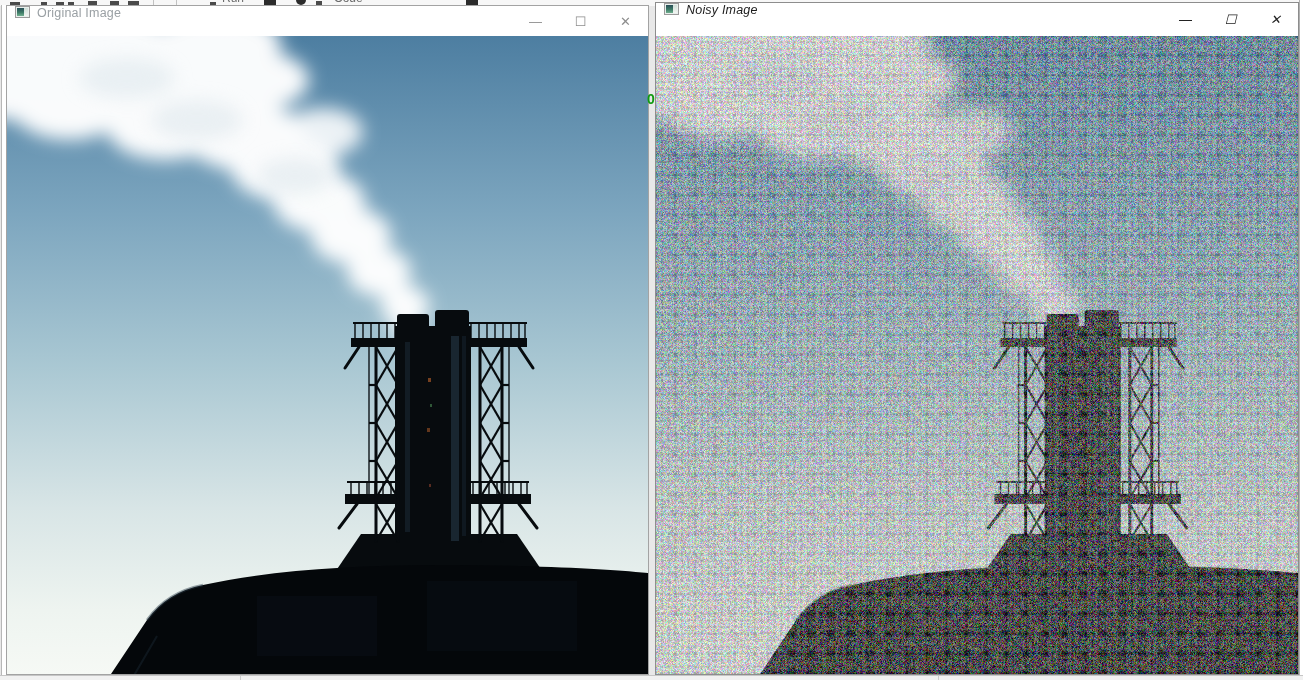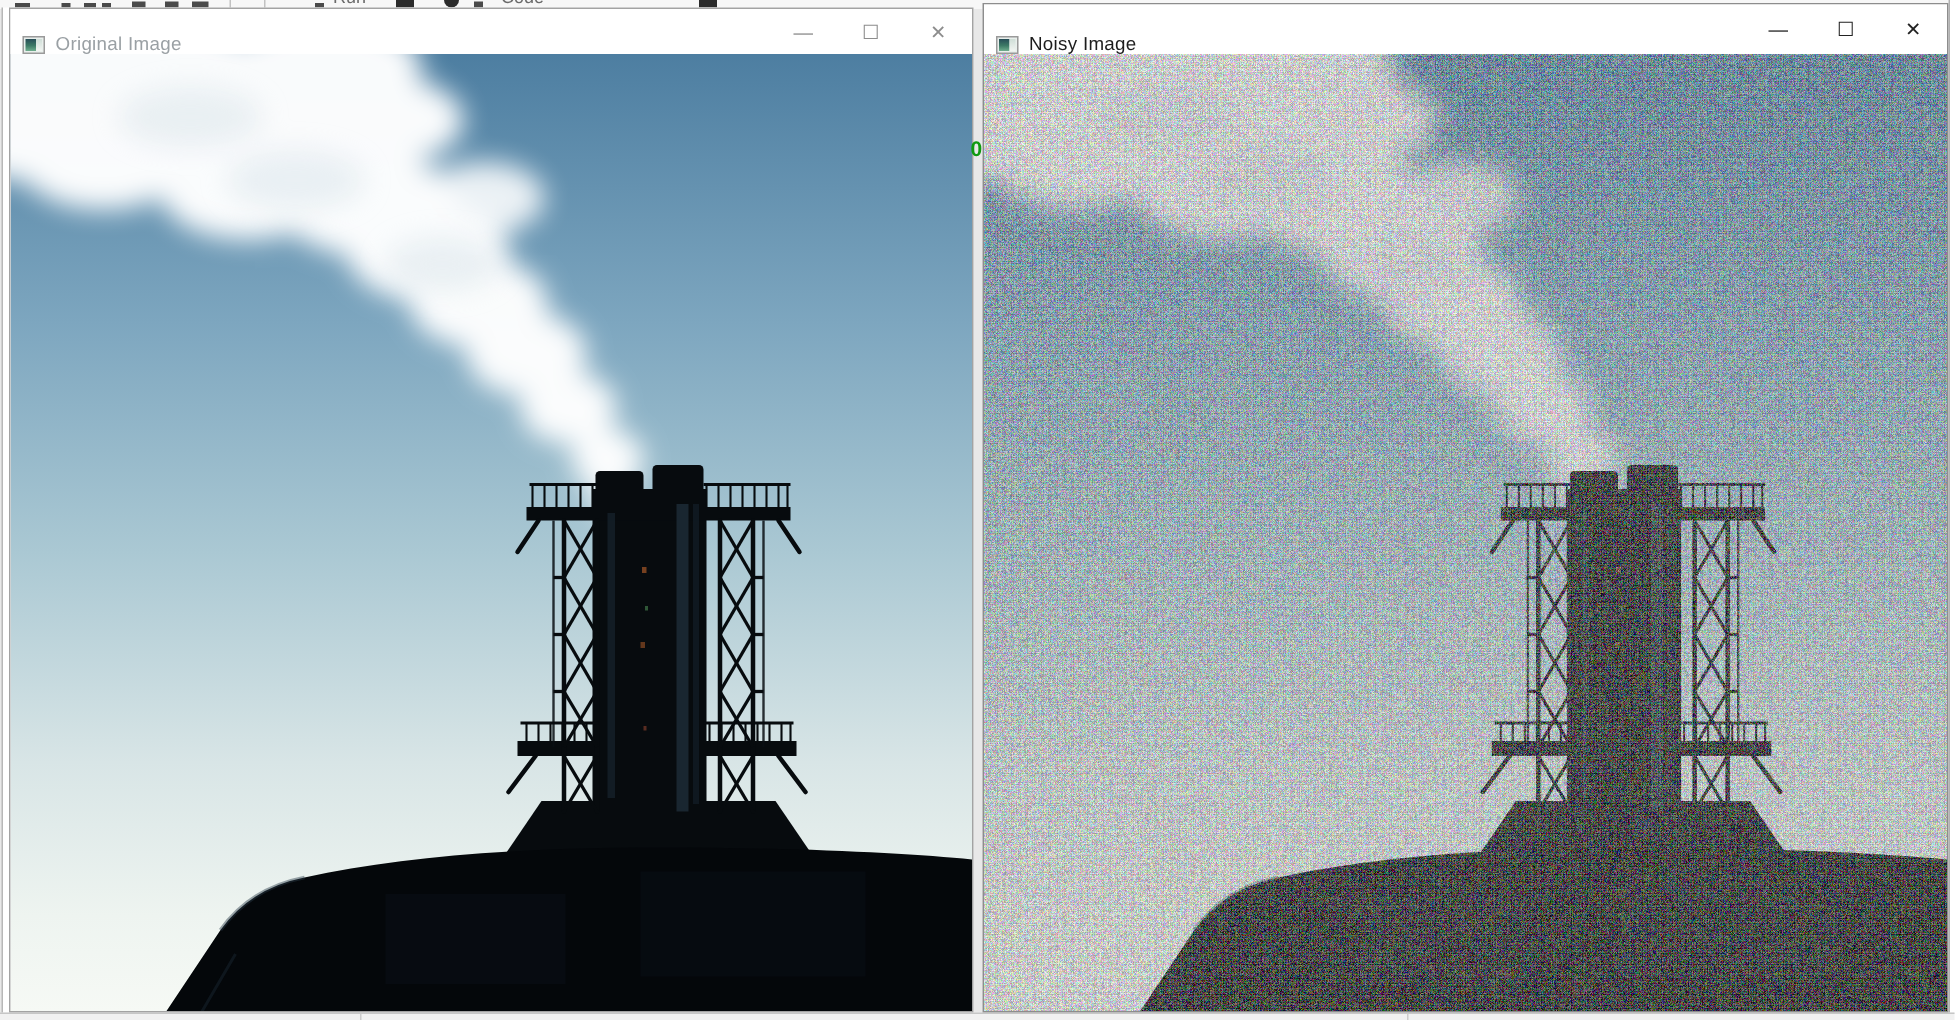--- a/index.html
+++ b/index.html
@@ -11,40 +11,40 @@
   .pipe{position:absolute;background:#c2c2c2;}
   .clipped-text{position:absolute;top:-9px;color:#6b6b6b;font-size:12px;white-space:nowrap;}
   #left-edge-line{left:1px;top:5px;width:1px;height:675px;background:#b7b7b7;}
   #left-edge-white{left:2px;top:5px;width:4px;height:675px;background:#ffffff;}
   #right-strip{left:1299px;top:0;width:4px;height:680px;background:#ffffff;border-left:1px solid #b0b0b0;}
   #bottom-strip{left:0;top:675px;width:1303px;height:5px;background:#f1f1f1;border-top:1px solid #c6c6c6;}
   .bottom-div{position:absolute;top:0;width:1px;height:5px;background:#cccccc;}
   #stray-zero{left:647px;top:91px;color:#109a10;font-size:14px;font-weight:bold;z-index:5;}
   
   .hg-window{position:absolute;background:#ffffff;border:1px solid #a3a3a3;box-sizing:border-box;}
-  .titlebar{position:relative;width:100%;background:#ffffff;display:flex;align-items:flex-end;}
+  .titlebar{position:relative;width:100%;background:#ffffff;display:flex;align-items:flex-start;}
   .titlebar .win-icon{width:15px;height:12px;margin-left:8px;margin-right:7px;
     border:1px solid #9a9a9a;background:#e9efec;position:relative;box-sizing:border-box;flex:0 0 auto;}
   .titlebar .win-icon::before{content:"";position:absolute;left:1px;top:1px;width:7px;height:8px;
     background:linear-gradient(180deg,#274d57 0%,#3d7a66 55%,#6fae8e 100%);}
   .titlebar .win-icon::after{content:"";position:absolute;left:8px;top:1px;width:4px;height:8px;
     background:linear-gradient(180deg,#cfded7,#f2f5f2);}
   .title-text{font-size:12.5px;letter-spacing:.2px;}
   .controls{position:absolute;right:0;top:0;height:100%;display:flex;align-items:center;}
   .ctl{width:45px;text-align:center;font-size:13px;line-height:1;cursor:default;}
   .img-area{position:absolute;left:0;overflow:hidden;}
   .img-area svg{display:block;}
   
   #win-original{left:6px;top:5px;width:643px;height:670px;}
   #win-original .titlebar{height:30px;}
   #win-original .title-text{color:#9aa0a4;}
   #win-original .ctl{color:#8d8d8d;}
   #win-original .img-area{top:30px;width:641px;height:638px;}
   #win-noisy{left:655px;top:2px;width:644px;height:673px;border-color:#8d8d8d;}
-  #win-noisy .titlebar{height:33px;}
+  #win-noisy .titlebar{height:33px;font-style:italic;}
   #win-noisy .title-text{color:#1c1c1c;}
   #win-noisy .ctl{color:#222222;}
   #win-noisy .img-area{top:33px;width:642px;height:638px;}
 </style>
 </head>
 <body>
 
 <div id="top-strip" class="abs">
   <div class="frag" style="left:10px;top:2px;width:10px;height:3px;"></div>
   <div class="frag" style="left:41px;top:2px;width:6px;height:3px;"></div>

